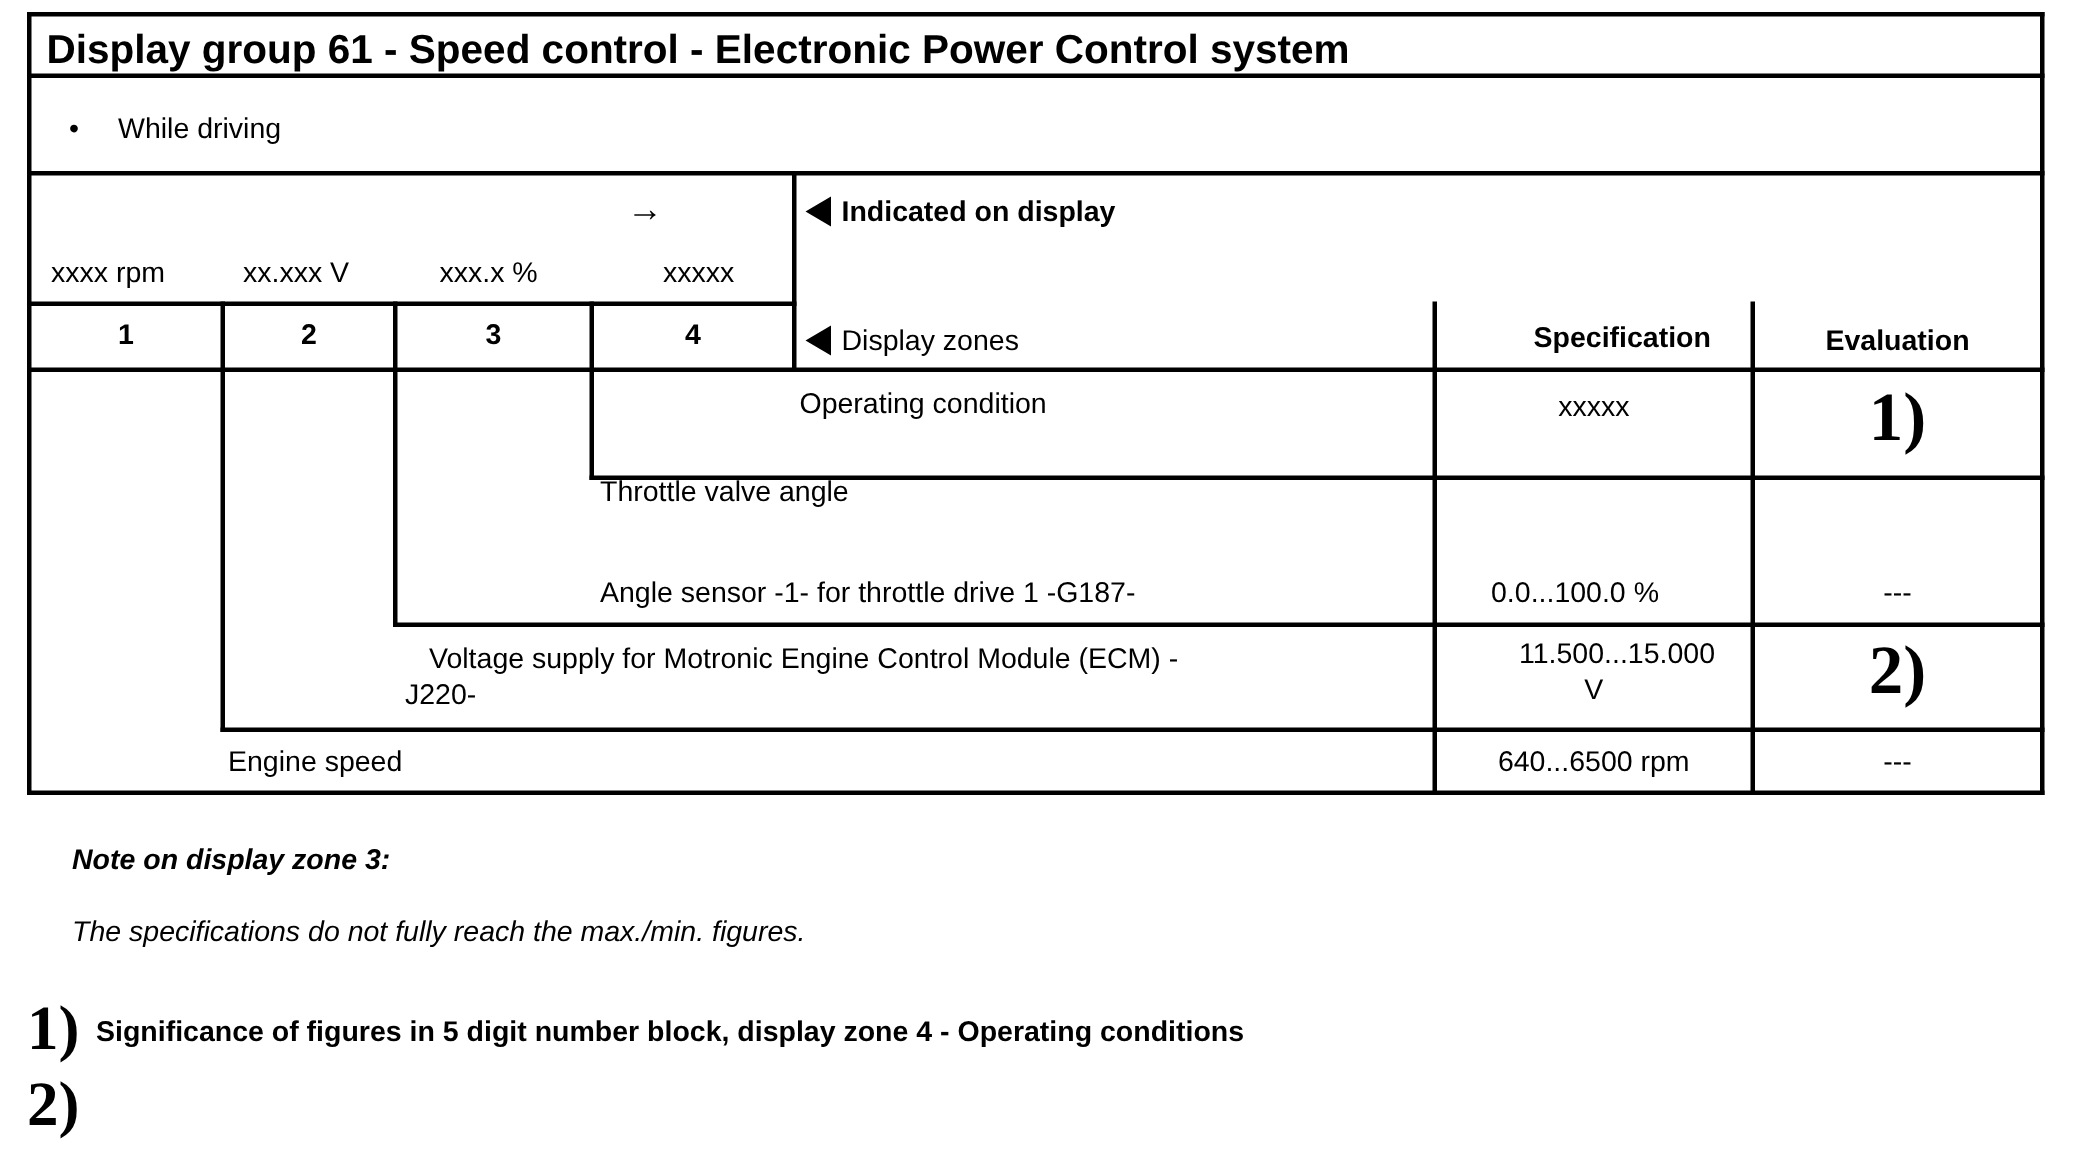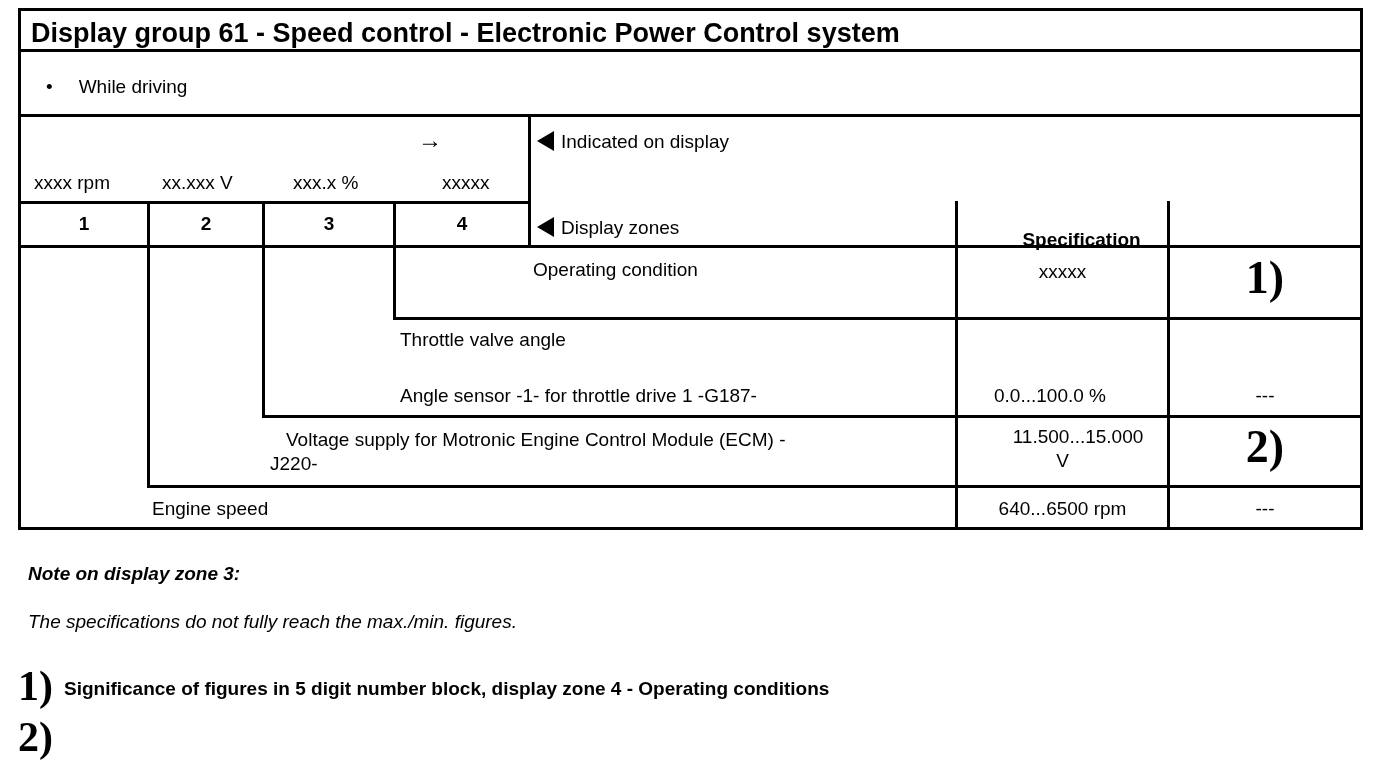--- a/index.html
+++ b/index.html
@@ -8,21 +8,21 @@
     width: 1392px;
     height: 772px;
     background: #ffffff;
     font-family: "Liberation Sans", "DejaVu Sans", sans-serif;
     color: #000000;
     overflow: hidden;
   }
   .ln { position: absolute; background: #000000; }
   .txt { position: absolute; font-size: 19px; line-height: 1.2; white-space: nowrap; }
   .b { font-weight: bold; }
-  .i { font-style: italic; }
+  .i { font-style: italic; margin-left: 20px; }
   .center { text-align: center; }
   .title { font-size: 27px; font-weight: bold; }
   .marker {
     position: absolute;
     font-family: "Liberation Serif", "DejaVu Serif", serif;
     font-weight: bold;
     font-size: 46px;
     line-height: 1;
     text-align: center;
   }
@@ -75,36 +75,37 @@
   </div>
 
   <div class="arrow" style="left:418px; top:128px;">→</div>
 
   <div class="txt" style="left:34px;  top:172px;">xxxx rpm</div>
   <div class="txt" style="left:162px; top:172px;">xx.xxx V</div>
   <div class="txt" style="left:293px; top:172px;">xxx.x %</div>
   <div class="txt" style="left:442px; top:172px;">xxxxx</div>
 
   <div class="tri-left" style="left:537px; top:131px;"></div>
-  <div class="txt" style="left:561px; top:131px;">Indicated on display</div>
+  <div class="txt" style="left:561px; top:131px;font-weight:bold;">Indicated on display</div>
 
   <div class="txt b center" style="left:21px;  top:213px; width:126px;">1</div>
   <div class="txt b center" style="left:150px; top:213px; width:112px;">2</div>
   <div class="txt b center" style="left:265px; top:213px; width:128px;">3</div>
   <div class="txt b center" style="left:396px; top:213px; width:132px;">4</div>
 
   <div class="tri-left" style="left:537px; top:217px;"></div>
   <div class="txt" style="left:561px; top:217px;">Display zones</div>
-  <div class="txt b center" style="left:958px;  top:229px; width:247px;">Specification</div>
+  <div class="txt b center" style="left:958px;  top:215px; width:247px;">Specification</div>
+  <div class="txt b center" style="left:1170px; top:217px; width:190px;">Evaluation</div>
 
   <div class="txt" style="left:533px; top:259px;">Operating condition</div>
   <div class="txt center" style="left:958px; top:261px; width:209px;">xxxxx</div>
   <div class="marker" style="left:1170px; top:255px; width:190px;">1)</div>
 
-  <div class="txt" style="left:400px; top:329px;">Throttle valve angle</div>
+  <div class="txt" style="left:400px; top:318px;">Throttle valve angle</div>
   <div class="txt" style="left:400px; top:385px;">Angle sensor -1- for throttle drive 1 -G187-</div>
   <div class="txt center" style="left:958px; top:385px; width:184px;">0.0...100.0 %</div>
   <div class="txt center" style="left:1170px; top:385px; width:190px;">---</div>
 
   <div class="txt" style="left:286px; top:429px;text-align:right;">Voltage supply for Motronic Engine Control Module (ECM) -</div>
   <div class="txt" style="left:270px; top:453px;">J220-</div>
   <div class="txt center" style="left:958px; top:426px; width:240px;">11.500...15.000</div>
   <div class="txt center" style="left:958px; top:450px; width:209px;">V</div>
   <div class="marker" style="left:1170px; top:424px; width:190px;">2)</div>
 

